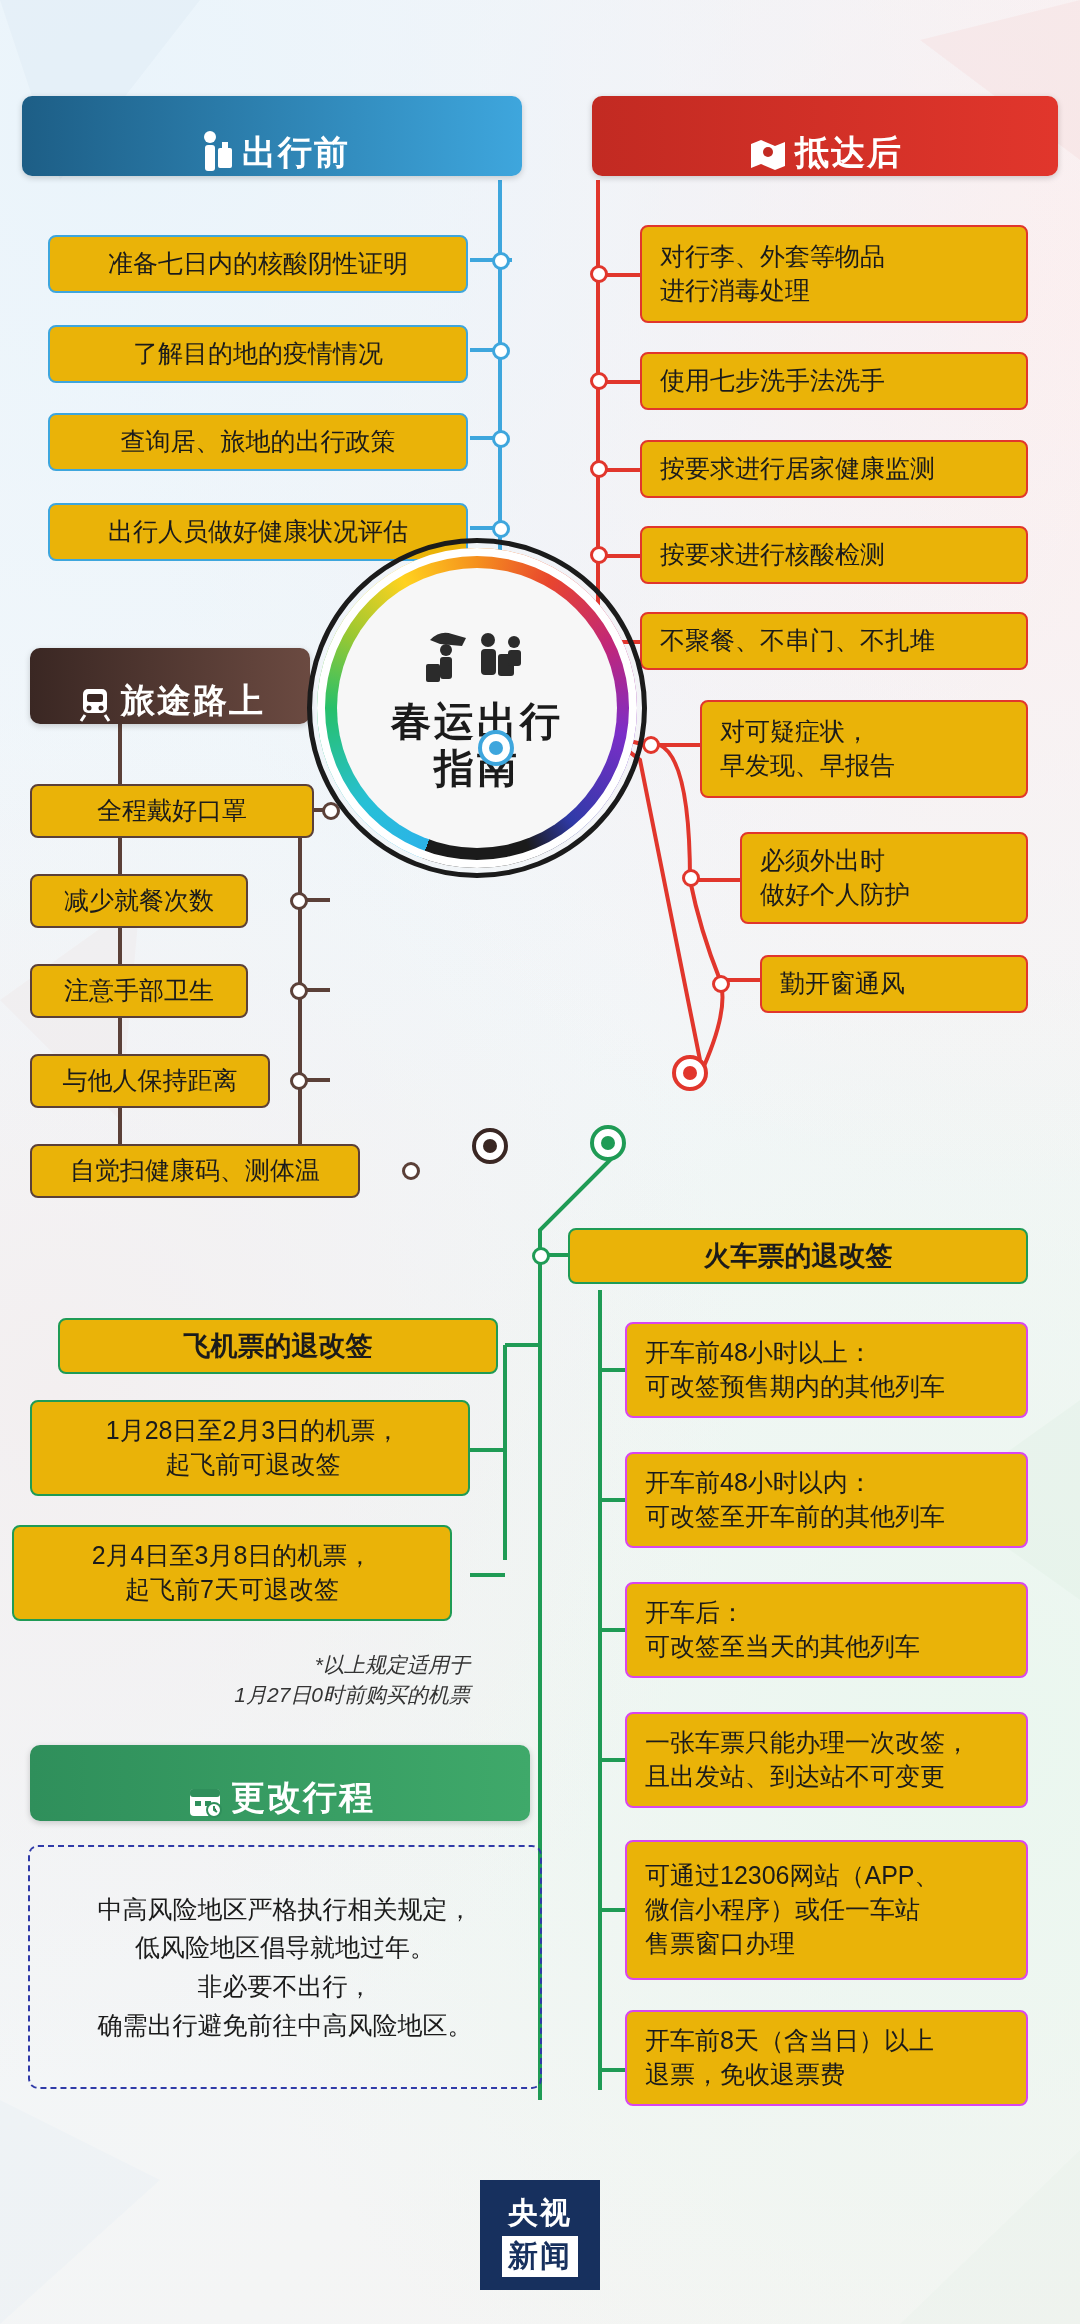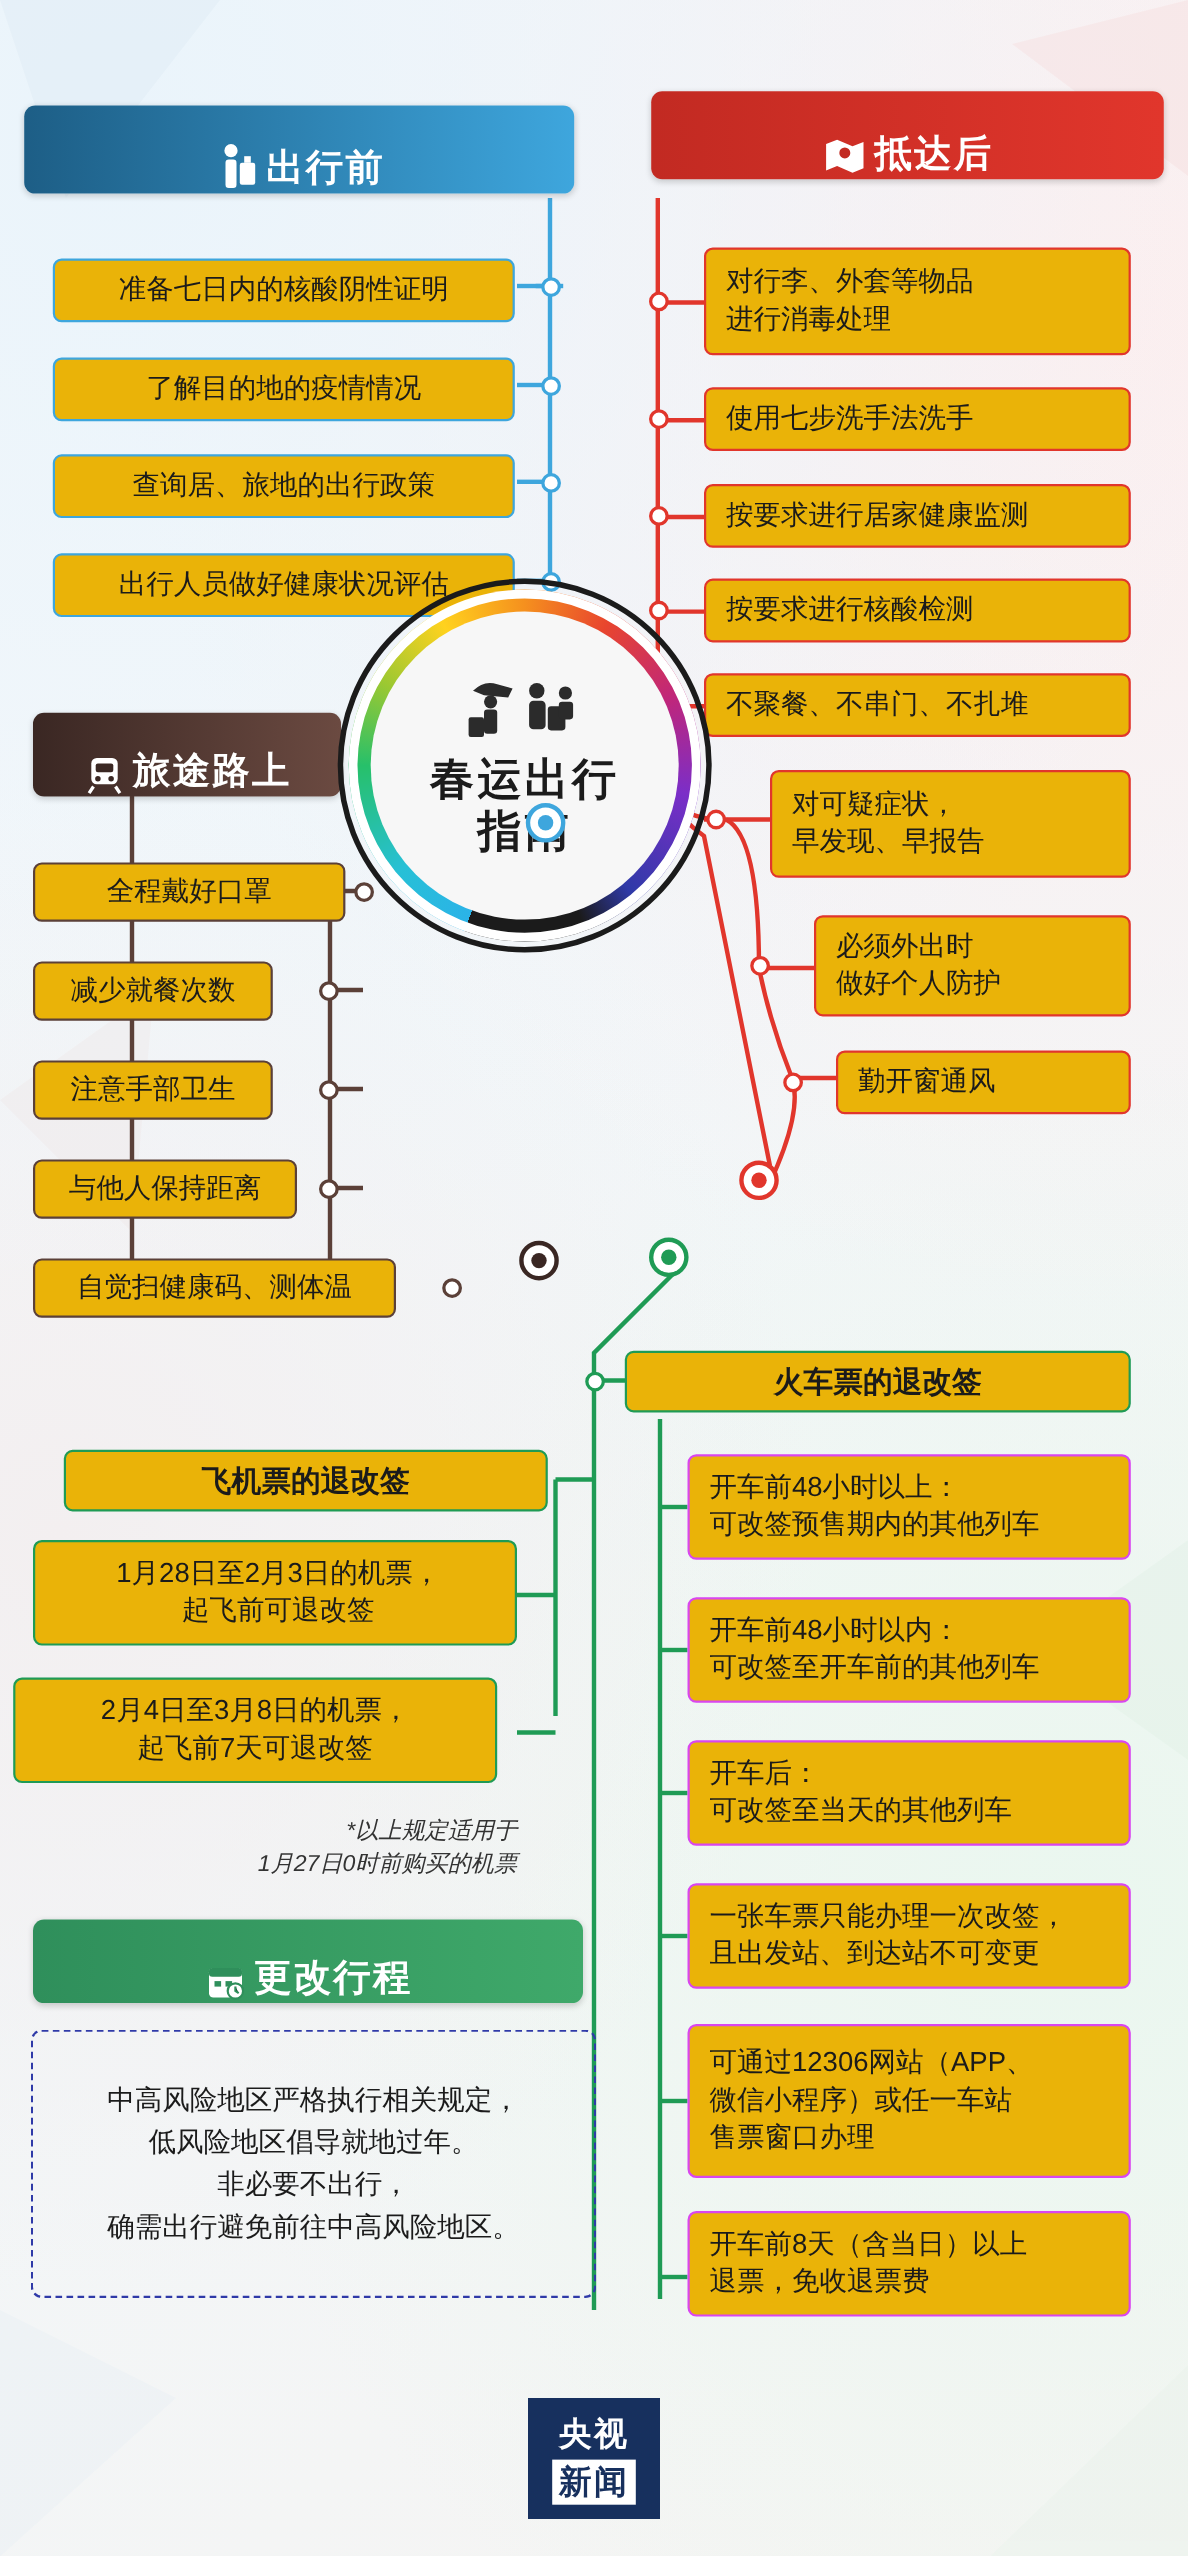--- a/index.html
+++ b/index.html
@@ -40,21 +40,21 @@
   .dot.blue  { border:3px solid #3ea6dd; }
   .dot.red   { border:3px solid #e1362c; }
   .dot.brown { border:3px solid #5b4038; }
   .dot.green { border:3px solid #1f9b55; }
 
   .bigdot { position:absolute; border-radius:50%; background:#fff; box-sizing:border-box;
             display:flex; align-items:center; justify-content:center; }
   .bigdot i { display:block; border-radius:50%; }
 
   
-  #center-ring { position:absolute; left:317px; top:536px; width:320px; height:320px; }
+  #center-ring { position:absolute; left:317px; top:548px; width:320px; height:320px; }
   #center-ring .ring-outer {
     position:absolute; inset:0; border-radius:50%;
     background:conic-gradient(from 200deg,
       #2bb3e8 0deg,#27c0d6 30deg,#27c06a 70deg,#9ac832 100deg,
       #ffd21e 130deg,#f5901e 160deg,#e8452e 190deg,#c0267a 225deg,
       #7b2ec8 260deg,#2f3aa8 300deg,#1b1b1b 320deg,#1b1b1b 360deg);
     box-shadow:inset 0 0 0 8px #fff;
   }
   #center-ring .ring-black {
     position:absolute; inset:-10px; border-radius:50%; border:5px solid #1b1b1b;
@@ -168,21 +168,21 @@
   <span>查询居、旅地的出行政策</span>
 </div>
 <div class="card blue" style="left:48px;top:503px;width:420px;height:58px;">
   <span>出行人员做好健康状况评估</span>
 </div>
 <div class="dot blue" style="left:492px;top:252px;width:18px;height:18px;"></div>
 <div class="dot blue" style="left:492px;top:342px;width:18px;height:18px;"></div>
 <div class="dot blue" style="left:492px;top:430px;width:18px;height:18px;"></div>
 <div class="dot blue" style="left:492px;top:520px;width:18px;height:18px;"></div>
 
-<div class="banner" style="left:592px;top:83px;width:466px;height:80px;background:linear-gradient(90deg,#c22a22,#e1362c);">
+<div class="banner" style="left:592px;top:96px;width:466px;height:80px;background:linear-gradient(90deg,#c22a22,#e1362c);">
   <svg width="42" height="42" viewBox="0 0 42 42">
     <path d="M4 10 L14 6 L28 12 L38 8 L38 32 L28 36 L14 30 L4 34 Z" fill="#fff"></path>
     <circle cx="21" cy="18" r="5" fill="#c22a22"></circle>
   </svg>
   <div class="btitle">抵达后</div>
 </div>
 
 <div class="card red" style="left:640px;top:225px;width:388px;height:98px;">
   <span style="white-space:pre-line">对行李、外套等物品
 进行消毒处理</span>

